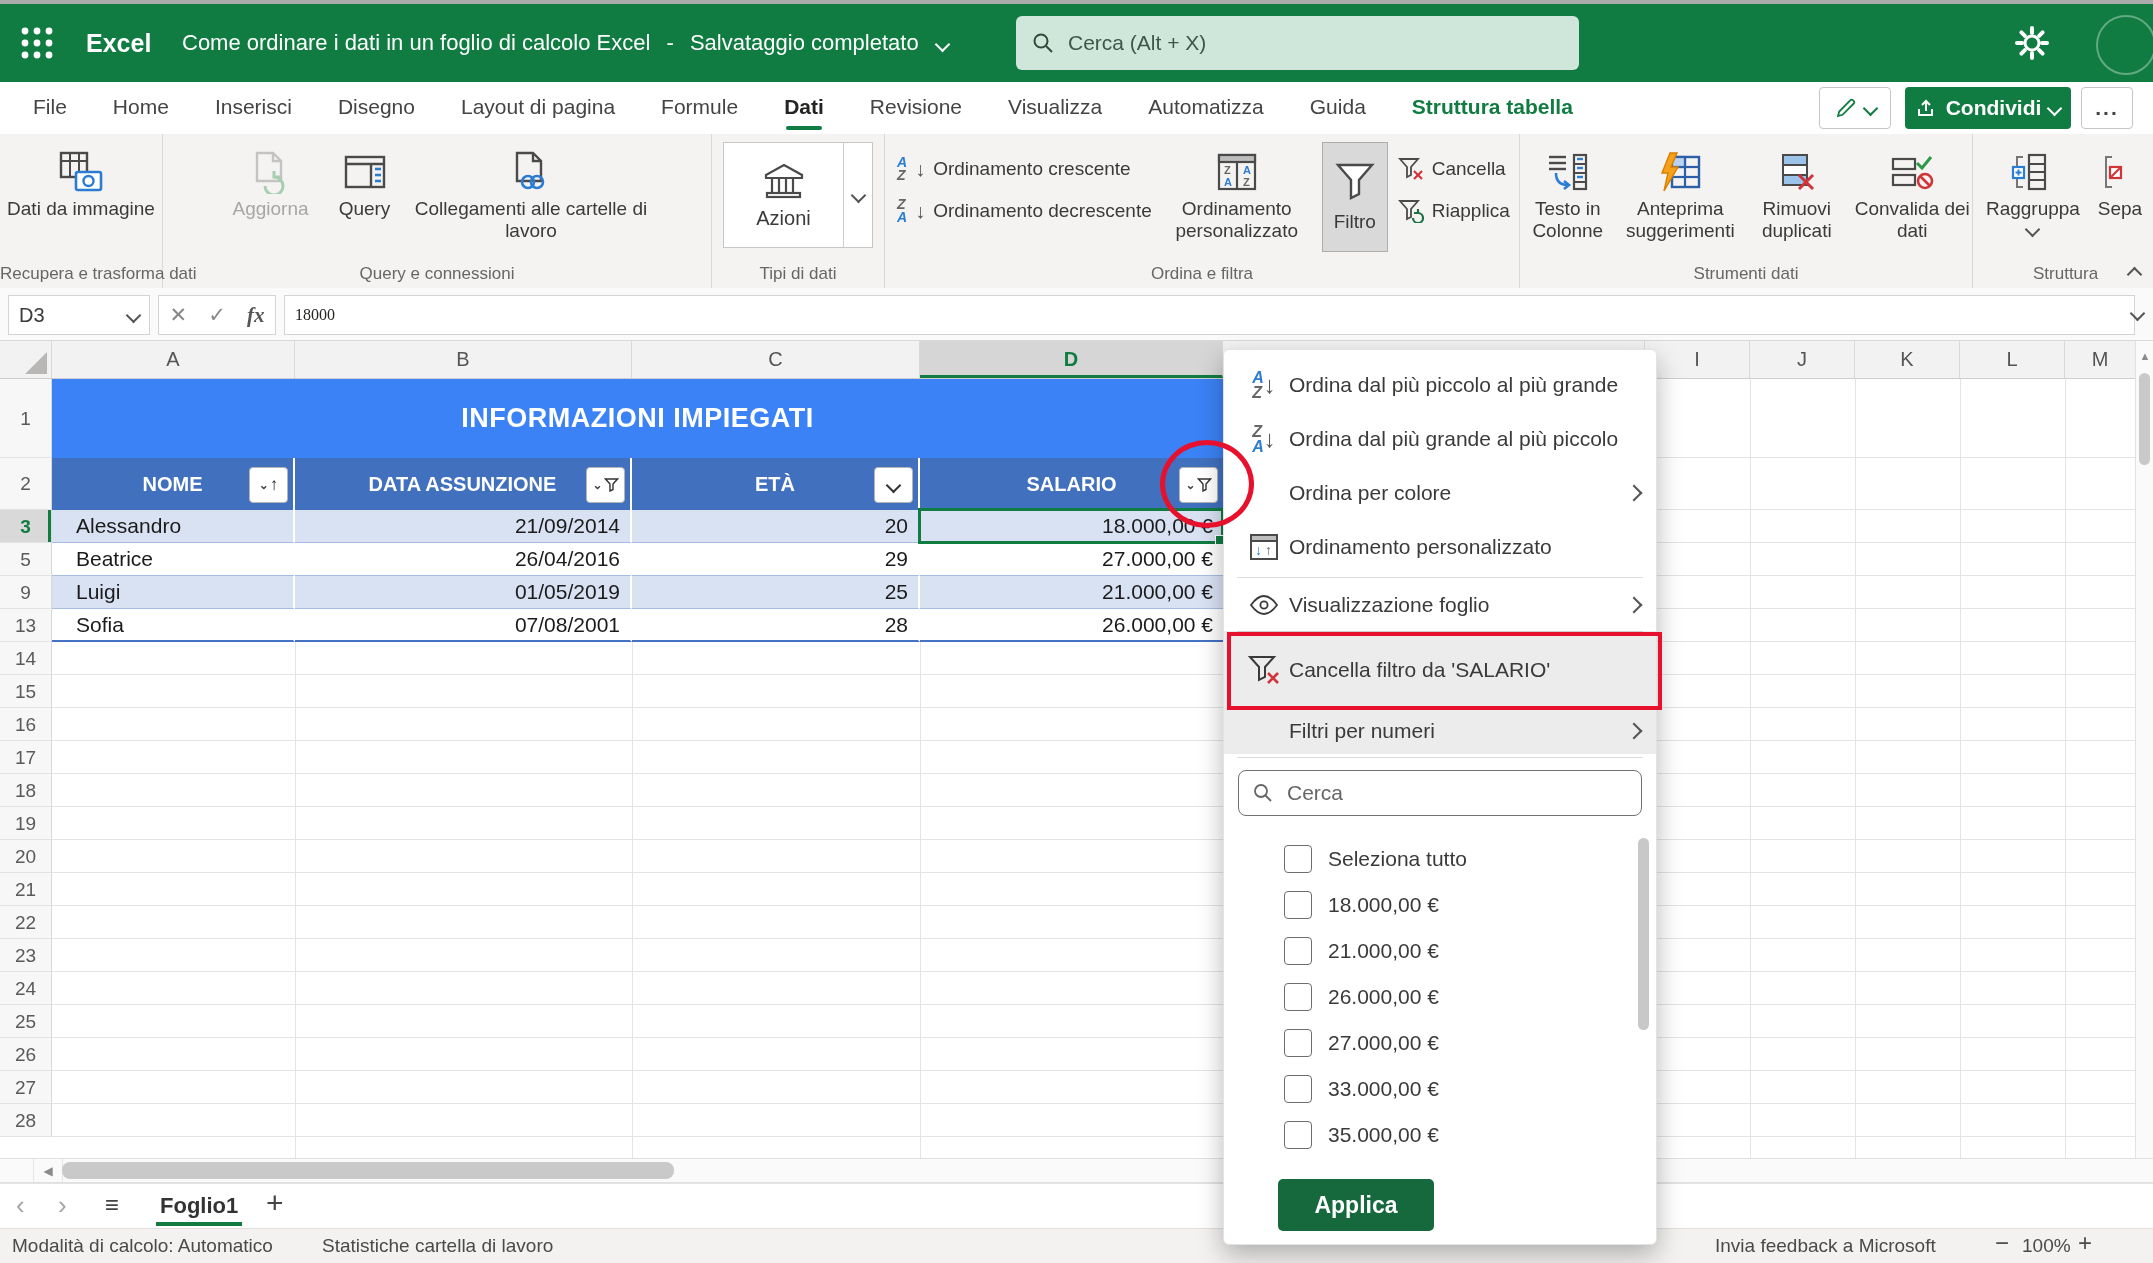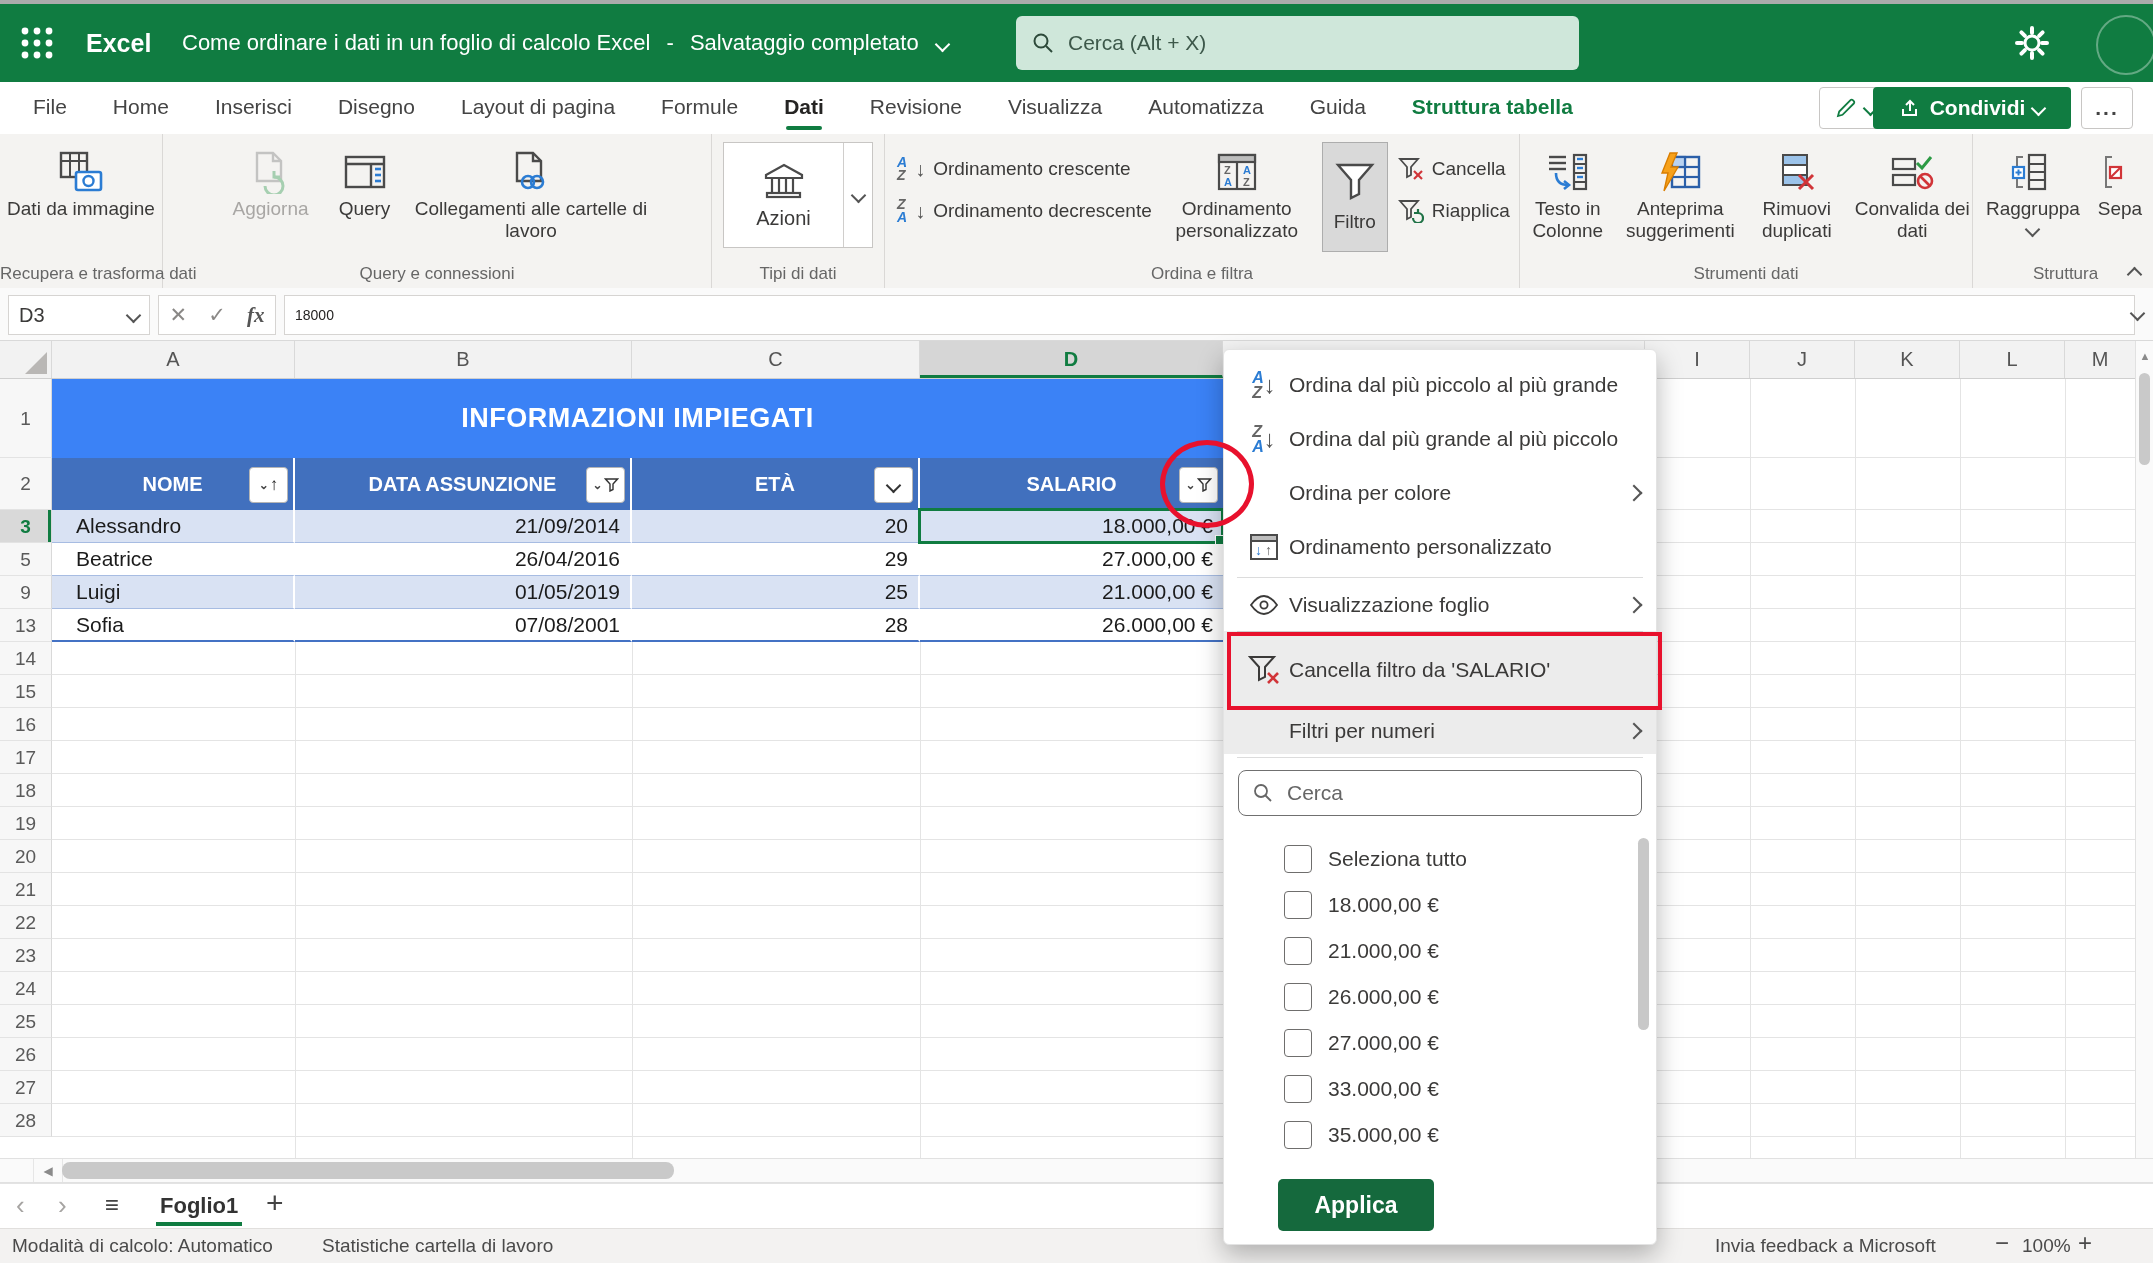--- a/index.html
+++ b/index.html
@@ -24,21 +24,21 @@
   .chevup{transform:rotate(-135deg);}
   
   #tabrow{left:0;top:82px;width:2153px;height:52px;background:#fff;border-bottom:1px solid #e4e2e0;}
   #tabs{position:absolute;left:33px;top:0;height:52px;display:flex;gap:46px;align-items:center;font-size:21px;color:#444;}
   .tab{position:relative;height:52px;line-height:50px;cursor:default;white-space:nowrap;}
   .tab.active{font-weight:bold;color:#252423;}
   .tab.active:after{content:"";position:absolute;left:2px;right:2px;bottom:4px;height:4px;border-radius:2px;background:#107C41;}
   .tab.ctx{color:#107C41;font-weight:bold;}
   .tbtn{position:absolute;top:5px;height:42px;box-sizing:border-box;border-radius:4px;display:flex;align-items:center;justify-content:center;gap:8px;font-size:21px;}
   #penbtn{right:262px;width:72px;background:#fff;border:1px solid #c8c6c4;}
-  #sharebtn{right:82px;width:198px;background:#107C41;color:#fff;font-weight:bold;}
+  #sharebtn{right:82px;width:166px;background:#107C41;color:#fff;font-weight:bold;}
   #morebtn{right:20px;width:52px;background:#fff;border:1px solid #c8c6c4;color:#444;font-weight:bold;letter-spacing:2px;}
   
   #ribbon{left:0;top:134px;width:2153px;height:154px;background:#f4f3f1;border-bottom:1px solid #d4d2d0;display:flex;}
   .rgroup{position:relative;height:154px;border-right:1px solid #dad8d6;box-sizing:border-box;}
   .rglabel{position:absolute;left:0;right:0;bottom:4px;text-align:center;font-size:17px;color:#666;white-space:nowrap;}
   .bb{display:inline-flex;flex-direction:column;align-items:center;padding-top:12px;height:118px;box-sizing:border-box;
       font-size:19px;line-height:22px;color:#3b3a39;text-align:center;vertical-align:top;}
   .bb .bicon{height:52px;display:flex;align-items:center;}
   .bb.disabled{color:#a8a6a4;}
   .brow{display:flex;align-items:center;gap:8px;height:42px;font-size:19px;color:#3b3a39;white-space:nowrap;}
@@ -49,21 +49,21 @@
   #azionibox .main{flex:1;display:flex;flex-direction:column;align-items:center;justify-content:center;gap:6px;font-size:20px;}
   #azionibox .dd{width:28px;border-left:1px solid #d0cecc;display:flex;align-items:center;justify-content:center;}
   #filtrobtn{margin-top:8px;width:66px;height:110px;background:#d9d9d9;border:1px solid #adadad;box-sizing:border-box;
              display:flex;flex-direction:column;align-items:center;justify-content:center;gap:10px;font-size:19px;}
   
   #fbar{left:0;top:288px;width:2153px;height:53px;background:#fafafa;border-bottom:1px solid #d9d9d9;box-sizing:border-box;}
   .fbox{position:absolute;top:7px;height:40px;background:#fff;border:1px solid #d6d4d2;box-sizing:border-box;display:flex;align-items:center;}
   #namebox{left:8px;width:142px;padding:0 10px;font-size:20px;justify-content:space-between;}
   #fxgroup{left:158px;width:118px;justify-content:space-around;font-size:21px;color:#8a8886;}
   #fxgroup .fx{font-family:"Liberation Serif",serif;font-style:italic;color:#555;font-weight:bold;}
-  #ffield{left:284px;right:18px;padding:0 10px;font-size:14px;color:#252423;}
+  #ffield{left:284px;right:18px;padding:0 10px;font-size:16px;color:#252423;font-family:Liberation Serif, serif;}
   
   #colheads{left:0;top:341px;width:2153px;height:38px;background:#f2f2f2;border-bottom:1px solid #cfcfcf;box-sizing:border-box;}
   .ch{position:absolute;top:0;height:37px;line-height:37px;text-align:center;font-size:20px;color:#555;
       border-right:1px solid #d9d9d9;box-sizing:border-box;}
   .ch.sel{background:#d6d6d6;color:#107C41;font-weight:bold;border-bottom:3px solid #107C41;}
   #corner{position:absolute;left:0;top:0;width:52px;height:37px;border-right:1px solid #d9d9d9;box-sizing:border-box;}
   #corner:after{content:"";position:absolute;right:4px;bottom:4px;border-left:22px solid transparent;border-bottom:22px solid #b9b7b5;}
   
   #gutter{left:0;top:379px;width:52px;}
   .rn{width:52px;line-height:33px;text-align:center;font-size:19px;color:#5a5a5a;background:#f7f7f7;

